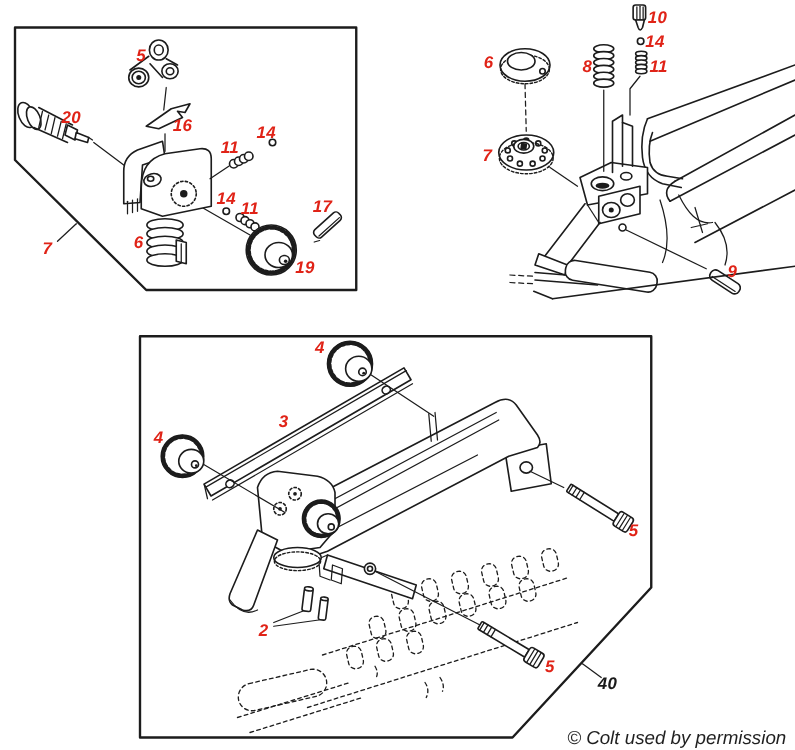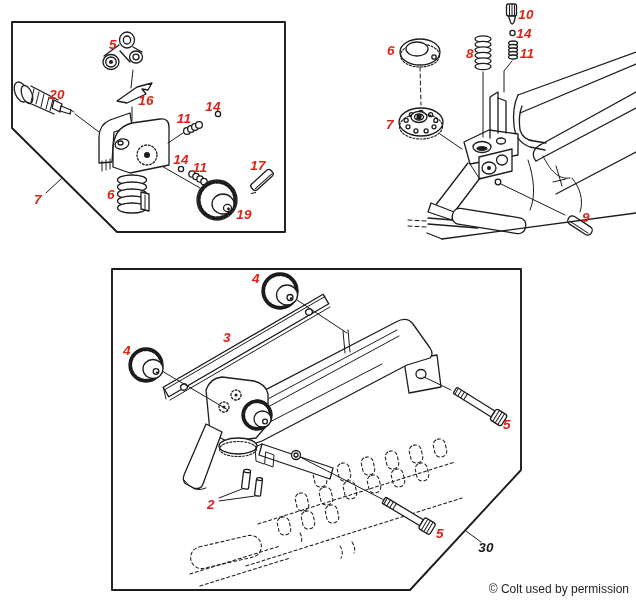--- a/index.html
+++ b/index.html
@@ -14,22 +14,22 @@
   #art .df{fill:var(--line-color,#1c1c1c);stroke:none;}
   #art .knurl{stroke-dasharray:2.4 2;stroke-width:3.4;}
   #art .rim{stroke-dasharray:2 1.7;stroke-width:1.15;}
   #art .dash{stroke-dasharray:4 3;}
   #art .dotl{stroke-dasharray:1.8 1.9;}
   #art .hid{stroke-dasharray:3 2.6;stroke-width:1.05;}
   .callout{position:absolute;transform:translate(-50%,-50%);
            font-weight:bold;font-size:13.5px;letter-spacing:.3px;
            color:var(--callout-color,#e02317);white-space:nowrap;font-style:italic;}
   .callout.dark{color:var(--callout-dark,#1a1a1a);}
-  .copyright{position:absolute;right:7px;top:582px;font-size:12px;
-             color:#1f1f1f;}
+  .copyright{position:absolute;right:7px;top:582px;font-size:15px;
+             color:#1f1f1f;font-style:italic;}
 </style>
 </head>
 <body>
 
 <div class="stage">
 
 <svg id="art" width="636" height="600" viewBox="0 0 636 600">
 
   <g class="draw">
     <polygon class="box" points="12,22 285,22 285,232 117,232 12,128"></polygon>
@@ -382,16 +382,16 @@
   <div class="callout" style="left:391px;top:50px">6</div>
   <div class="callout" style="left:470px;top:53px">8</div>
   <div class="callout" style="left:390px;top:124px">7</div>
   <div class="callout" style="left:586px;top:217px">9</div>
   <div class="callout" style="left:256px;top:278px">4</div>
   <div class="callout" style="left:227px;top:337px">3</div>
   <div class="callout" style="left:127px;top:350px">4</div>
   <div class="callout" style="left:507px;top:424px">5</div>
   <div class="callout" style="left:211px;top:504px">2</div>
   <div class="callout" style="left:440px;top:533px">5</div>
-  <div class="callout dark" style="left:486px;top:547px">30</div>
+  <div class="callout dark" style="left:486px;top:547px">40</div>
 
   <div class="copyright">© Colt used by permission</div>
 </div>
 
 </body></html>

